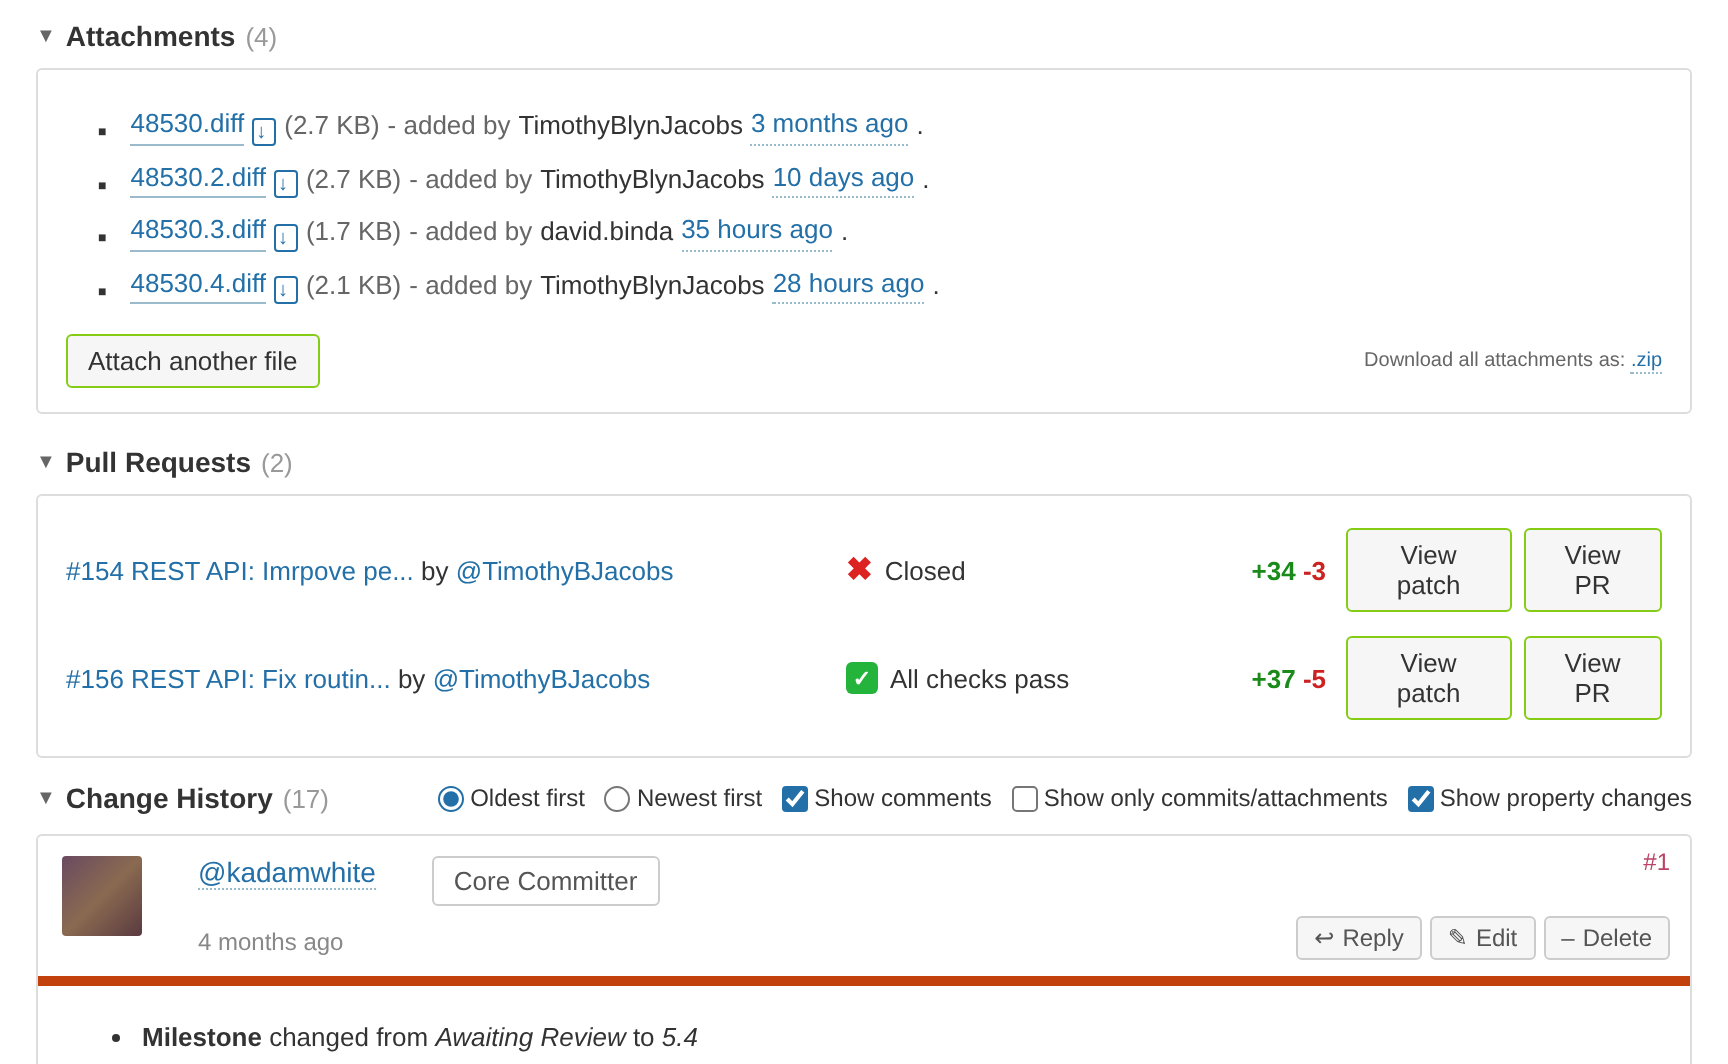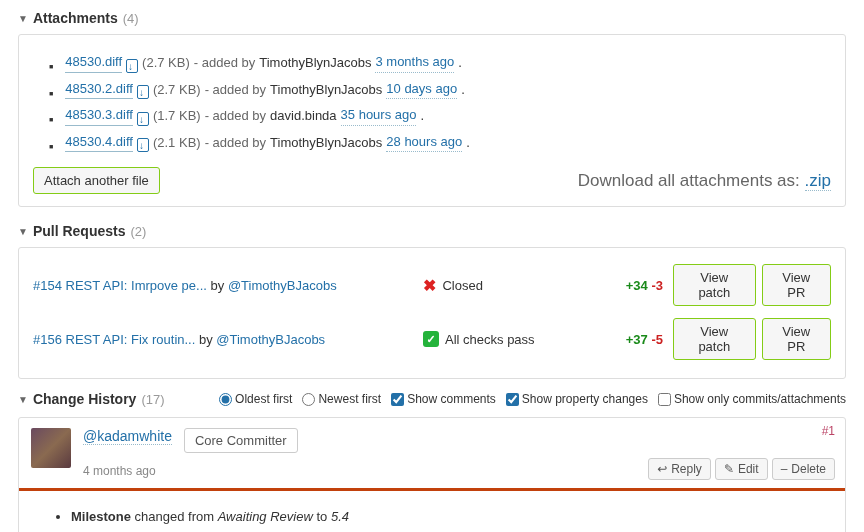--- a/index.html
+++ b/index.html
@@ -14,38 +14,38 @@
   .attach-list li::before { content: "■"; color: #333; font-size: 7px; margin-right: 8px; }
   a.file, a.user, a.age, a.zip { color: #2370a8; text-decoration: none; border-bottom: 1px dotted #9bc; }
   a.file { border-bottom-style: solid; }
   .dl-icon { display:inline-block; width:12px; height:14px; position:relative; border:1px solid #2370a8; border-radius:2px; }
   .dl-icon::after { content:"↓"; position:absolute; left:1px; top:-1px; font-size:10px; color:#2370a8; }
   .meta, .added { color: #666; }
   .author { color: #333; }
   .period { color:#333; }
   .attach-foot { display:flex; justify-content:space-between; align-items:center; }
   .btn { background:#f6f6f6; border:1px solid #84cc16; border-radius:3px; color:#333; padding:5px 10px; font-size:13px; cursor:pointer; }
-  .dl-all { color:#666; font-size:17px;text-align:center; }
+  .dl-all { color:#666; font-size:10px;text-align:center; }
   .pr-row { display:flex; align-items:center; gap:10px; padding:6px 0; }
   .pr-title { flex:0 0 380px; white-space:nowrap; overflow:hidden; text-overflow:ellipsis; }
   .pr-title .lnk { color:#2370a8; border-bottom:1px solid #9bc; text-decoration:none; }
   .pr-status { flex:0 0 160px; display:flex; align-items:center; gap:6px; }
   .pr-diff { flex:0 0 70px; text-align:right; font-weight:600; }
   .plus { color:#1a8a1a; }
   .minus { color:#c22; }
   .pr-actions { margin-left:auto; display:flex; gap:6px; }
   .badge-x { color:#d22; font-size:16px; font-weight:bold; }
   .badge-v { display:inline-flex; width:16px; height:16px; background:#24b33b; color:#fff; border-radius:3px; align-items:center; justify-content:center; font-size:11px; font-weight:bold; }
   .history-bar { display:flex; align-items:center; gap:4px; padding:6px 0 10px; }
   .history-bar .section-head { padding:0; }
   .filters { margin-left:auto; display:flex; align-items:center; gap:4px; font-size:12px; color:#333; }
   .filters label { display:flex; align-items:center; gap:3px; margin-left:6px; cursor:pointer; }
   input[type=radio], input[type=checkbox] { accent-color:#2370a8; }
   .comment { border:1px solid #ddd; border-radius:3px; }
-  .comment-head { display:flex; align-items:flex-start; padding:10px 12px; gap:12px; border-bottom:3px solid #c2410c; position:relative; }
+  .comment-head { display:flex; align-items:flex-start; padding:10px 12px; gap:28px; border-bottom:5px solid #c2410c; position:relative; }
   .avatar { width:40px; height:40px; background:linear-gradient(135deg,#6a4a60 0%, #8a6a50 50%, #5a3a40 100%); border-radius:2px; }
   .who .handle { color:#2370a8; font-size:14px; border-bottom:1px dotted #9bc; text-decoration:none; }
   .who .ago { color:#888; font-size:12px; margin-top:20px; }
   .tags { display:flex; gap:8px; align-items:flex-start; }
   .tag { border:1px solid #ccc; border-radius:3px; padding:4px 10px; color:#555; font-size:13px; background:#fff; }
   .comment-num { position:absolute; top:6px; right:10px; color:#b46; font-size:12px; }
   .comment-actions { position:absolute; bottom:8px; right:10px; display:flex; gap:4px; }
   .mini { background:#f6f6f6; border:1px solid #ccc; border-radius:3px; color:#555; padding:3px 8px; font-size:12px; cursor:pointer; display:flex; align-items:center; gap:4px; }
   .comment-body { padding:18px 20px 24px; }
   .comment-body ul { list-style:disc; padding-left:32px; }
@@ -153,26 +153,26 @@
       </label>
     <label>
         <input type="radio" name="sort" style="">
         <span>Newest first</span>
       </label>
     <label>
         <input type="checkbox" checked="" style="">
         <span>Show comments</span>
       </label>
     <label>
+        <input type="checkbox" style="">
+        <span>Show only commits/attachments</span>
+      </label>
+    <label>
         <input type="checkbox" checked="" style="">
         <span>Show property changes</span>
-      </label>
-    <label>
-        <input type="checkbox" style="">
-        <span>Show only commits/attachments</span>
       </label>
   </div>
 </div>
 
 <div class="comment">
   <div class="comment-head">
     <div class="avatar"></div>
     <div class="who">
       <a href="#" class="handle">@kadamwhite</a>
       <div class="ago">4 months ago</div>

